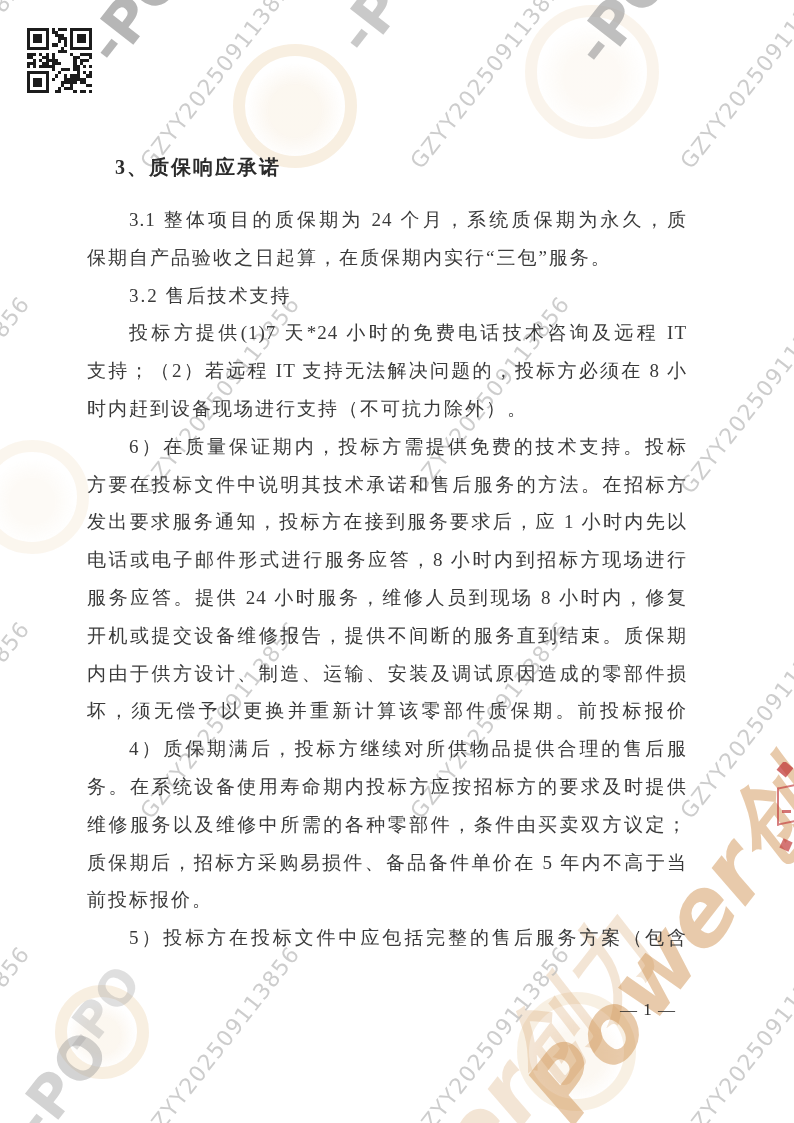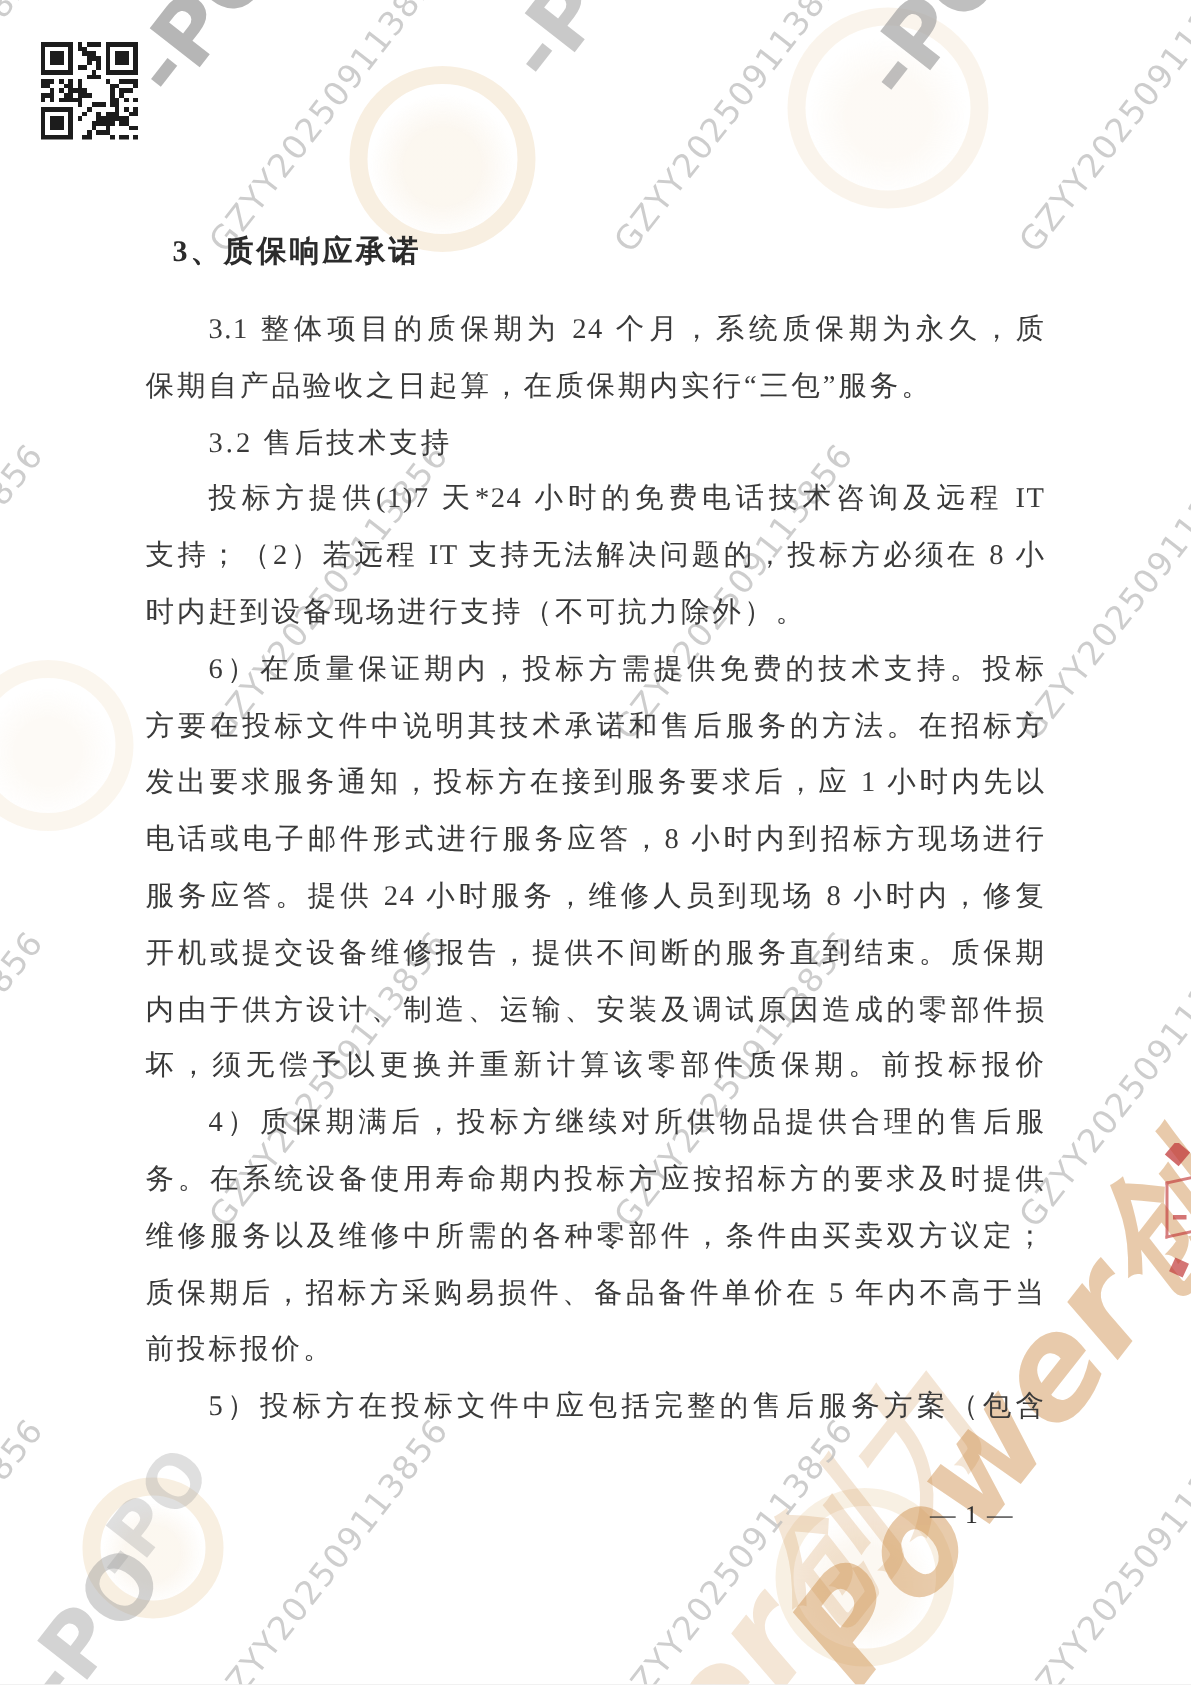--- a/index.html
+++ b/index.html
@@ -46,21 +46,21 @@
   .logo-ring.c4{left:517px;top:992px;width:95px;height:95px;opacity:.5;}
   .logo-ring.c5{left:-25px;top:440px;width:90px;height:90px;opacity:.3;}
   
   .content{position:absolute;inset:0;z-index:2;}
   .qr{position:absolute;left:27px;top:28px;width:65px;height:65px;}
   .doc-heading{
     position:absolute;left:115px;top:154px;margin:0;
     font-size:20px;font-weight:bold;letter-spacing:2px;color:#2b2b2b;
   }
   .doc-body{
-    position:absolute;left:97px;top:201px;width:600px;
+    position:absolute;left:87px;top:201px;width:600px;
     font-size:19px;color:#3a3a3a;
   }
   .line{
     line-height:37.8px;height:37.8px;overflow:hidden;
     text-align:justify;text-align-last:justify;letter-spacing:1px;
   }
   .line.indent{text-indent:42px;}
   .line.end{text-align-last:left;letter-spacing:2px;}
   .page-number{
     position:absolute;left:593px;top:1000px;width:110px;text-align:center;

